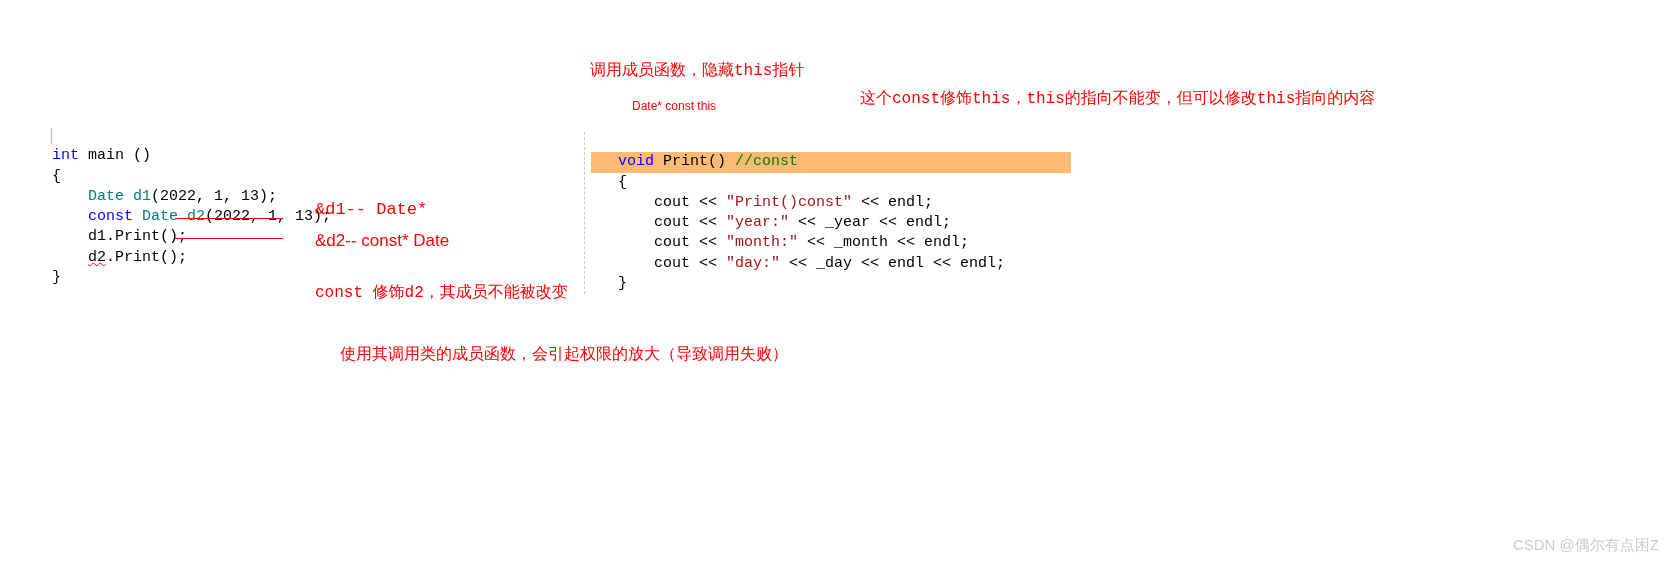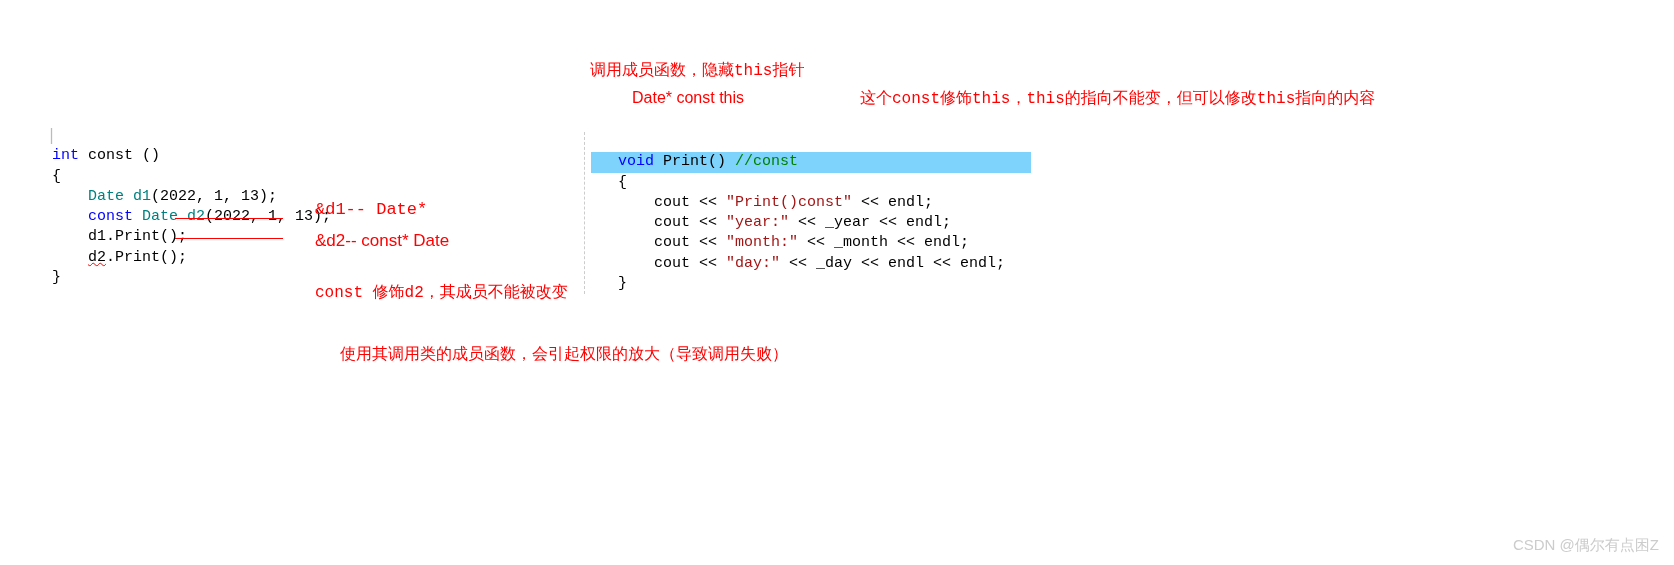--- a/index.html
+++ b/index.html
@@ -54,35 +54,35 @@
       position: absolute;
       right: 15px;
       bottom: 10px;
       color: #ccc;
       font-size: 15px;
       font-family: "Microsoft YaHei", sans-serif;
       margin-left: 6px;
     }
     
     .hl-line {
-      background: #7dd3fc;
+      background: #fdba74;
       display: inline-block;
-      width: 440px;
+      width: 480px;
     }
   </style>
 </head>
 <body>
 
 <div class="annotation" style="left:590px; top:60px;">调用成员函数，隐藏this指针</div>
-<div class="annotation ann-arial" style="left:632px; top:89px; font-size:16px;">Date* const this</div>
+<div class="annotation ann-arial" style="left:632px; top:99px; font-size:12px;">Date* const this</div>
 <div class="annotation" style="left:860px; top:88px;">这个const修饰this，this的指向不能变，但可以修改this指向的内容</div>
 
 <div class="left-marker" style="left:47px; top:126px;">|</div>
 <div class="code-block" style="left:52px; top:126px;">
-<span class="kw-blue">int</span><span class="plain"> const ()</span>
+<span class="kw-blue">int</span><span class="plain"> main ()</span>
 <span class="plain">{</span>
 <span class="kw-teal">    Date d1</span><span class="plain">(2022, 1, 13);</span>
 <span class="plain">    </span><span class="kw-blue">const</span><span class="kw-teal"> Date d2</span><span class="plain">(2022, 1, 13);</span>
 <span class="plain">    d1.</span><span class="plain">Print();</span>
 <span class="plain">    </span><span class="squiggle plain">d2</span><span class="plain">.</span><span class="plain">Print();</span>
 <span class="plain">}</span>
 </div>
 
 <div class="red-line" style="left:175px; top:218px; width:108px;"></div>
 <div class="red-line" style="left:175px; top:238px; width:108px;"></div>

